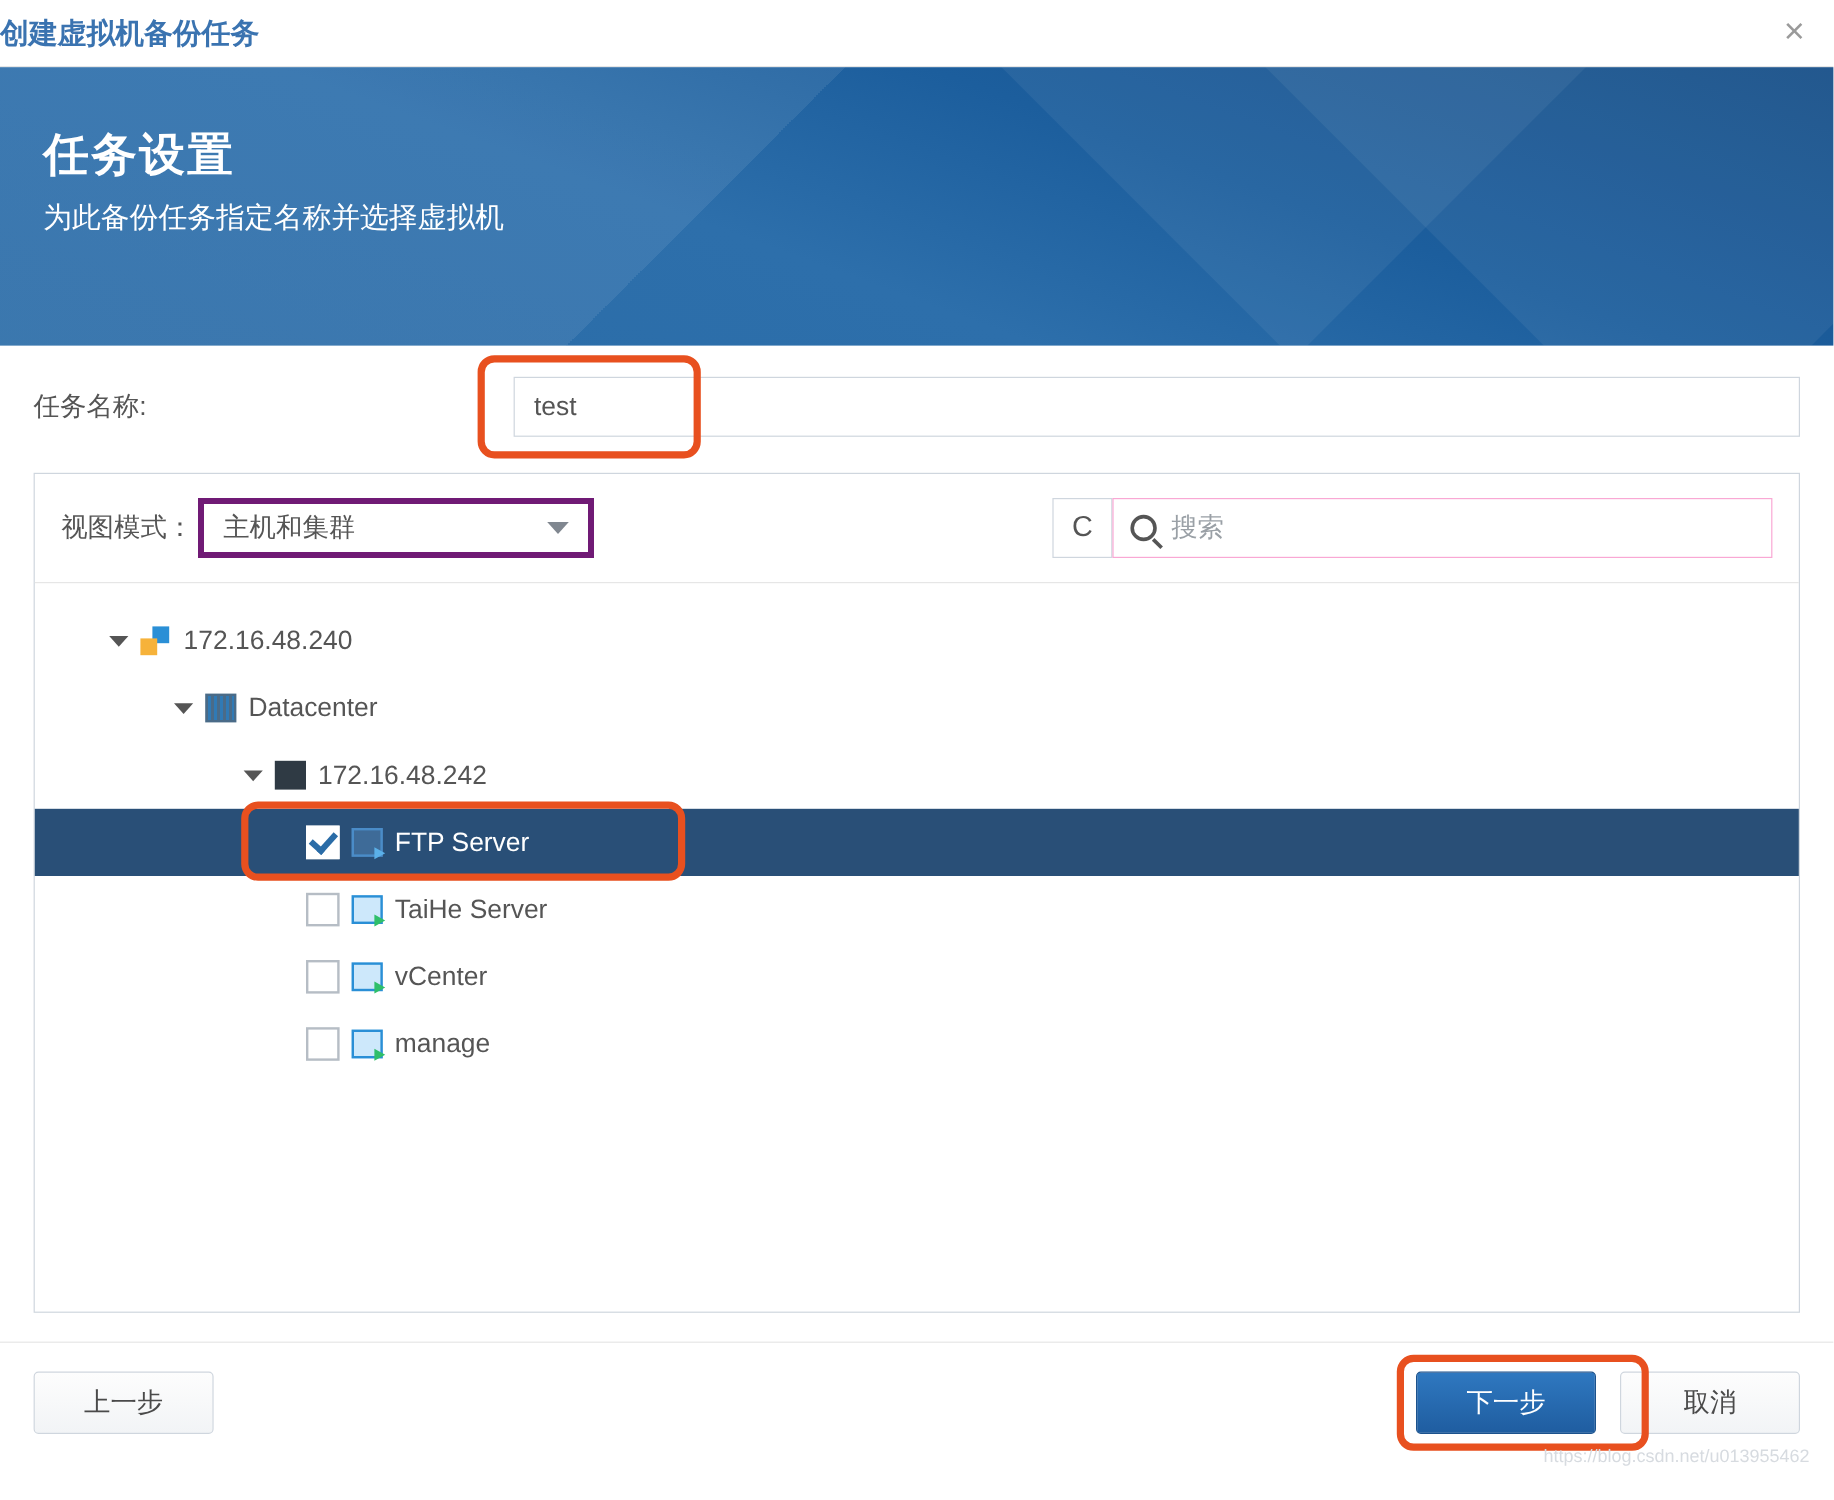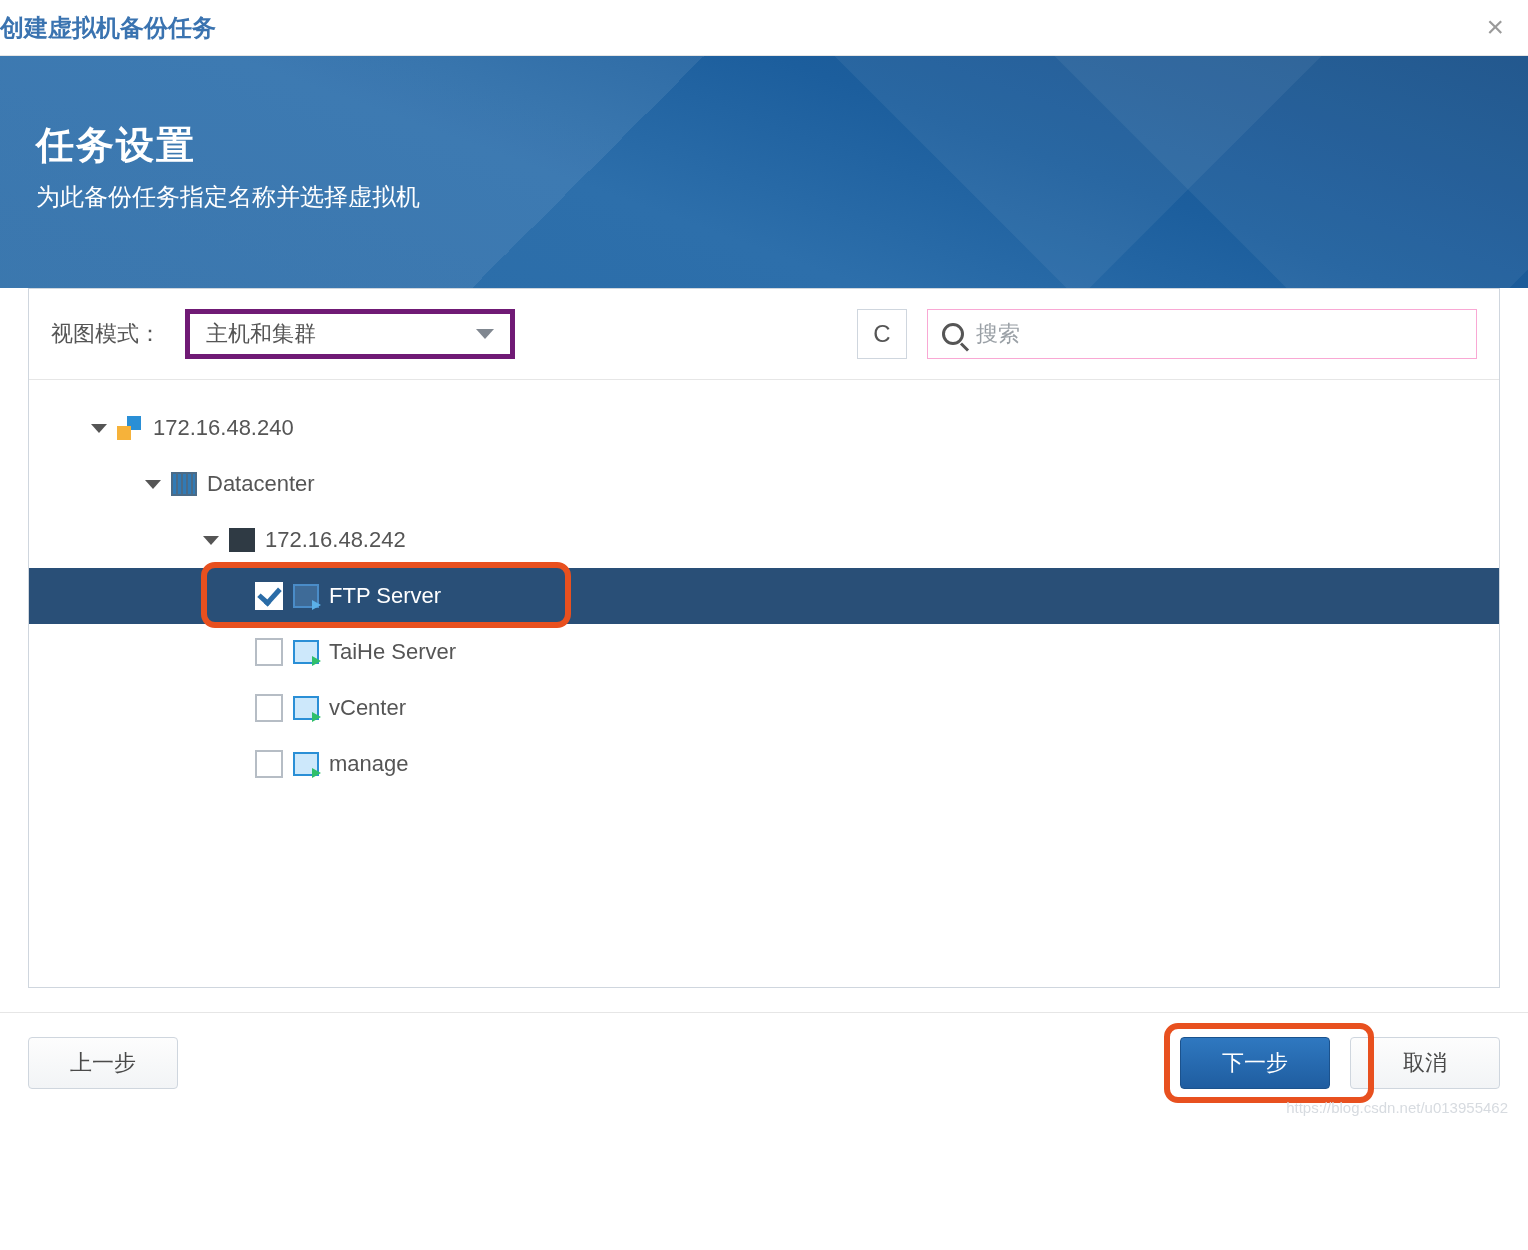--- a/index.html
+++ b/index.html
@@ -32,21 +32,21 @@
   font-size: 30px;
   color: #9a9a9a;
   cursor: pointer;
 }
 .hero {
   height: 232px;
   background:
     linear-gradient(135deg, rgba(255,255,255,0.08) 0 40%, transparent 40%),
     linear-gradient(200deg, #164e88 0%, #1c5e9d 35%, #2d6fab 60%, #2a6ca7 100%);
   background-blend-mode: screen;
-  padding: 64px 36px 0 36px;
+  padding: 48px 36px 0 36px;
   color: #fff;
   position: relative;
   overflow: hidden;
 }
 .hero::before, .hero::after {
   content: "";
   position: absolute;
   background: rgba(255,255,255,0.06);
   transform: rotate(45deg);
 }
@@ -87,21 +87,20 @@
 }
 .highlight-name { left: -30px; top: -18px; width: 186px; height: 86px; }
 .tree-panel {
   border: 1px solid #cfd6de;
   height: 700px;
 }
 .toolbar {
   display: flex;
   align-items: center;
   padding: 20px 22px;
-  gap: 20px;
   border-bottom: 1px solid #e6e6e6;
 }
 .toolbar-label { font-size: 22px; color: #555; margin-right: 4px; }
 .select-box {
   width: 330px;
   height: 50px;
   border: 5px solid #701a75;
   display: flex;
   align-items: center;
   padding: 0 16px;
@@ -270,20 +269,27 @@
   <div class="close-x">×</div>
 </div>
 
 <div class="hero">
   <h1>任务设置</h1>
   <p>为此备份任务指定名称并选择虚拟机</p>
 </div>
 
 <div class="body-area">
 
+  <div class="row-name">
+    <label>任务名称:</label>
+    <div class="name-input-wrap">
+      <input class="name-input" type="text" value="test" style="">
+      <div class="highlight-box highlight-name"></div>
+    </div>
+  </div>
 
   <div class="tree-panel">
     <div class="toolbar">
       <span class="toolbar-label">视图模式：</span>
       <div class="select-box">
         <span>主机和集群</span>
         <span class="caret"></span>
       </div>
       <div class="spacer"></div>
       <div class="icon-btn">

